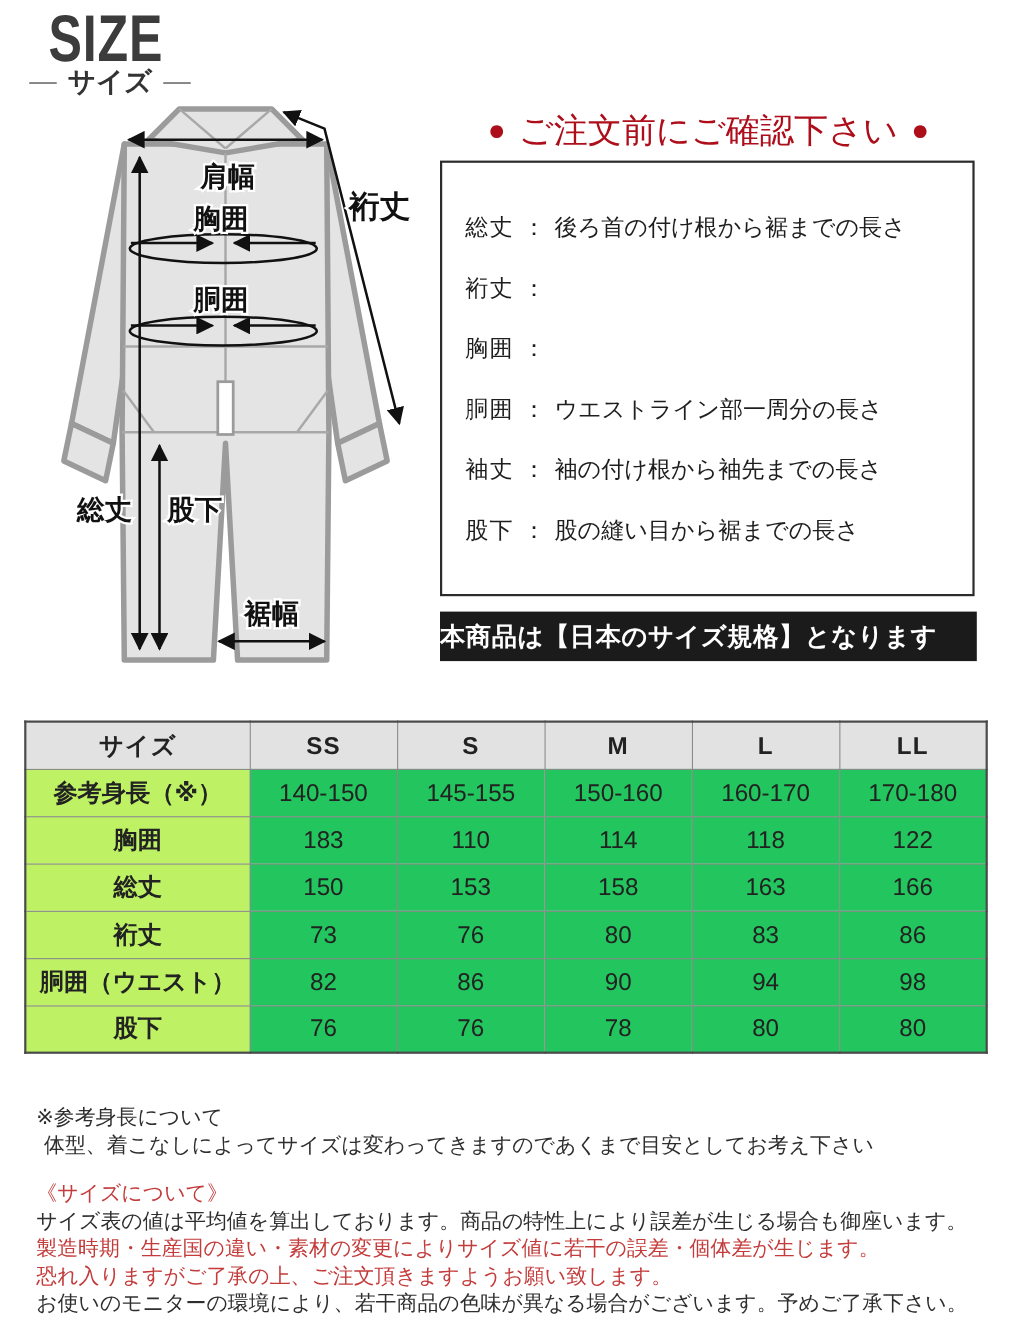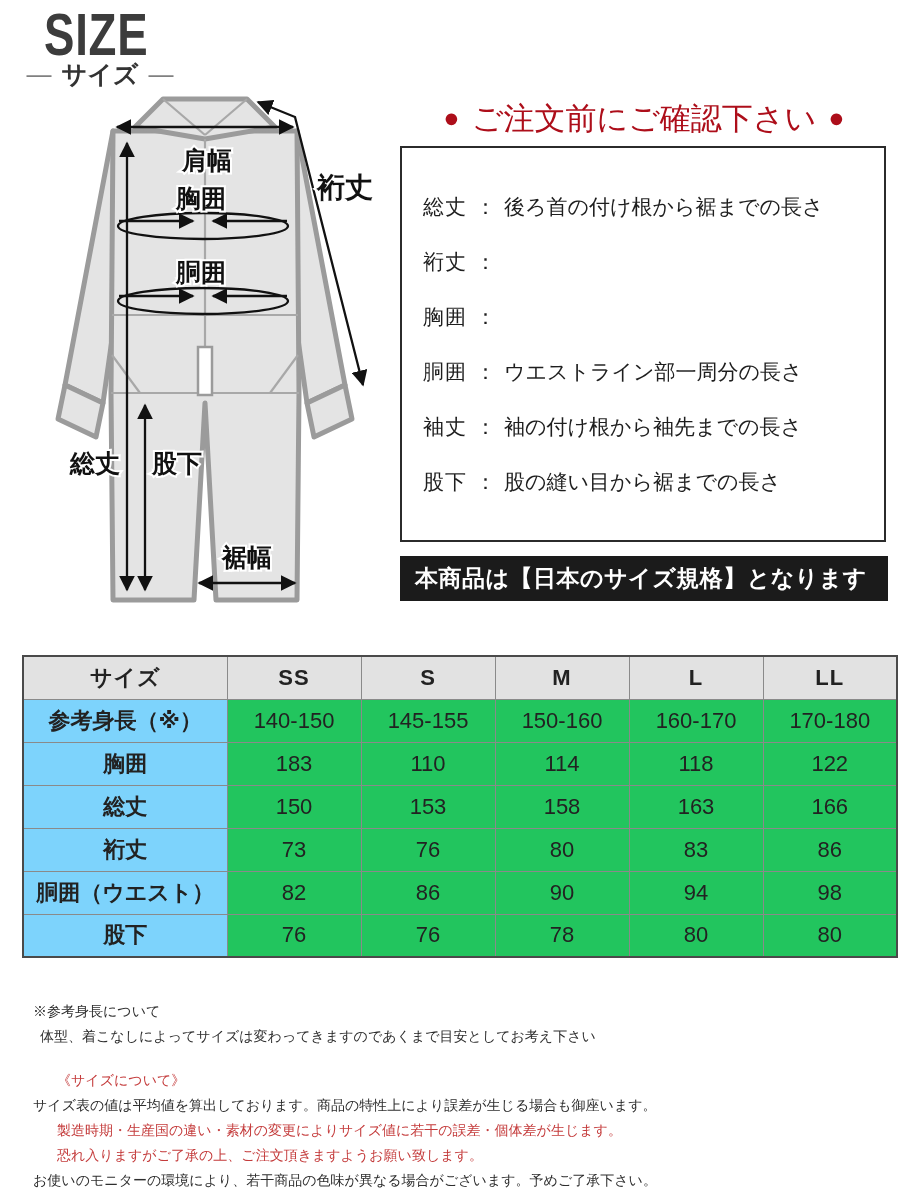--- a/index.html
+++ b/index.html
@@ -26,34 +26,34 @@
   #panel-heading .bullet { font-size:27px; margin:0 12px; position:relative; top:-2px; }
   #def-box { position:absolute; left:400px; top:146px; width:486px; height:396px;
     border:2px solid #2b2b2b; background:#fff; }
   #def-box ul { list-style:none; margin-top:31px; }
   #def-box li { height:55px; display:flex; align-items:center; padding-left:21px;
     font-size:21px; color:#1e1e1e; white-space:nowrap; }
   #def-box .term { letter-spacing:1px; }
   #def-box .colon { margin:0 8px; }
   #notice-bar { position:absolute; left:400px; top:556px; width:488px; height:45px;
     background:#1b1b1b; color:#fff; font-size:23px; font-weight:700;
-    line-height:45px; padding-left:15px; letter-spacing:.5px; white-space:nowrap; }
+    line-height:45px; letter-spacing:.5px; white-space:nowrap; }
 
   
   #size-table { position:absolute; left:22px; top:655px; border-collapse:collapse;
     table-layout:fixed; width:876px; background:#fff; border:2px solid #4a4a4a; }
   #size-table th, #size-table td { border:1px solid #8a8a8a; height:43px;
     text-align:center; vertical-align:middle; font-size:22px; }
   #size-table thead th { background:#e2e2e2; font-weight:700; letter-spacing:1px; }
-  #size-table tbody th { background:#7dd3fc; font-weight:700; }
+  #size-table tbody th { background:#bef264; font-weight:700; }
   #size-table tbody td { background:#22c55e; font-weight:400; }
 
   
-  .note { position:absolute; left:33px; font-size:14px; color:#2e2e2e; white-space:nowrap;font-family:Liberation Mono, monospace; }
-  .note.red { color:#c43b3b;margin-left:24px; }
+  .note { position:absolute; left:33px; font-size:19px; color:#2e2e2e; white-space:nowrap; }
+  .note.red { color:#c43b3b; }
 </style>
 </head>
 <body>
 
 <div id="page">
 
   <div id="size-title">SIZE</div>
   <div id="size-subtitle">
     <span class="dash">—</span>
     <span>サイズ</span>

